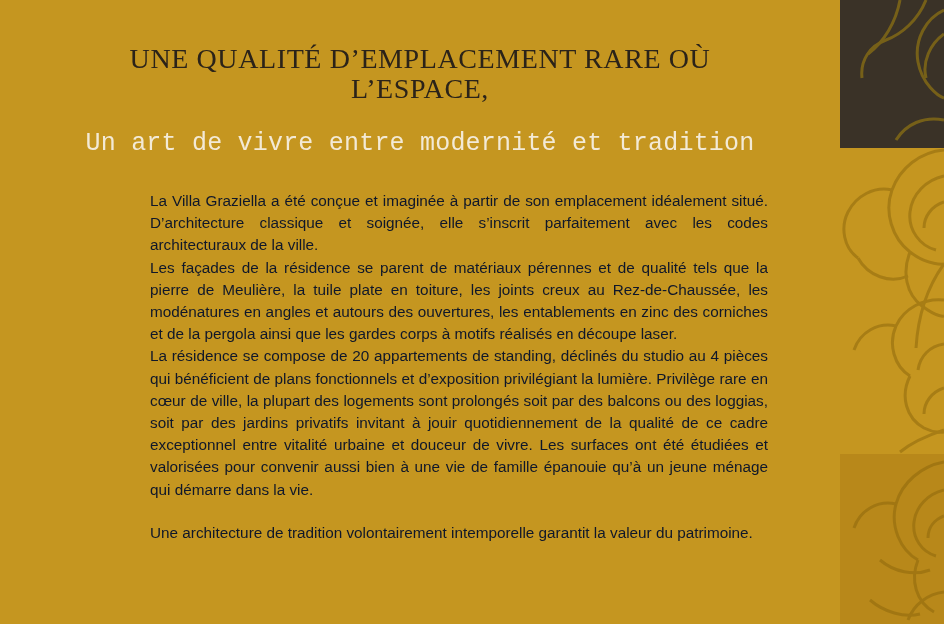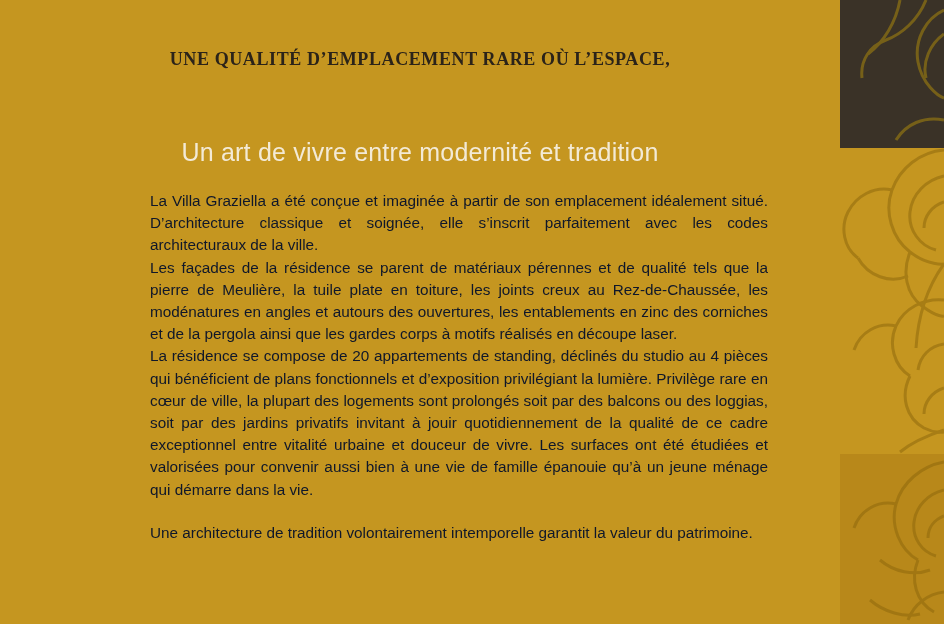--- a/index.html
+++ b/index.html
@@ -55,38 +55,38 @@
     height: 624px;
   }
 
   .heading {
     position: absolute;
     top: 44px;
     left: 60px;
     width: 720px;
     text-align: center;
     font-family: "Liberation Serif", serif;
-    font-size: 18px;
+    font-size: 28px;
     line-height: 30px;
     letter-spacing: 0.6px;
     color: #2b2319;
-    font-weight: bold;
+    font-weight: normal;
     margin: 0;
   }
   .heading .line {
     display: block;
   }
 
   .subheading {
     position: absolute;
-    top: 136px;
+    top: 128px;
     left: 60px;
     width: 720px;
     text-align: center;
-    font-family: Liberation Sans, sans-serif;
+    font-family: Liberation Mono, monospace;
     font-size: 25px;
     line-height: 32px;
     color: #f3ead6;
     font-weight: normal;
     letter-spacing: 0.2px;
     margin: 0;
   }
 
   .body-text {
     position: absolute;

